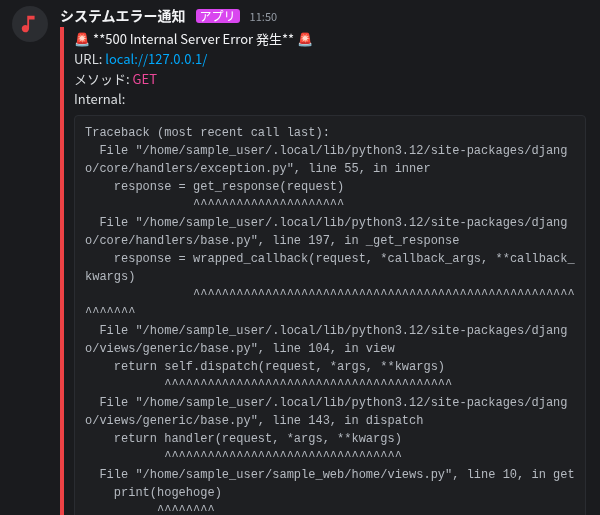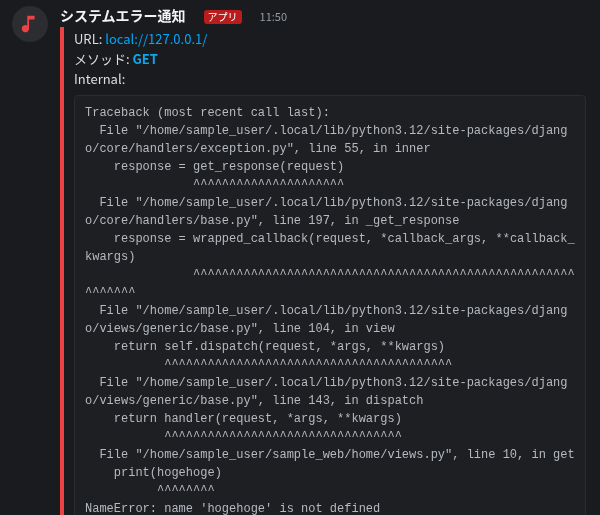--- a/index.html
+++ b/index.html
@@ -28,32 +28,32 @@
     margin-right: 12px;
     display: flex;
     align-items: center;
     justify-content: center;
   }
   .avatar svg { width: 22px; height: 22px; }
   .content { flex: 1; min-width: 0; }
   .header-line {
     display: flex;
     align-items: baseline;
-    gap: 18px;
+    gap: 10px;
     line-height: 18px;
   }
   .username {
     font-weight: 600;
     color: #f2f3f5;
     font-size: 14px;
   }
   .app-badge {
-    background: #b91c1c;
+    background: #d946ef;
     color: #fff;
-    font-size: 10px;
+    font-size: 12px;
     padding: 0 4px;
     border-radius: 3px;
     line-height: 14px;
     height: 14px;
     display: inline-flex;
     align-items: center;
   }
   .timestamp {
     color: #949ba4;
     font-size: 11px;
@@ -61,21 +61,21 @@
   }
   .embed {
     margin-top: 2px;
     border-left: 4px solid #ed4245;
     background: #1a1b1e;
     padding: 2px 0 2px 10px;
   }
   .embed-line { line-height: 20px; color:#dbdee1; }
   .embed-title { color:#f2f3f5; }
   .link { color: #00a8fc; }
-  .strong { font-weight: 700; color:#0ea5e9; }
+  .strong { font-weight: 400; color:#ec4899; }
   .codeblock {
     margin: 6px 2px 6px 0;
     background: #1e1f22;
     border: 1px solid #2a2c31;
     border-radius: 4px;
     padding: 8px 10px;
     font-family: Consolas, "Courier New", monospace;
     font-size: 12px;
     line-height: 18px;
     color: #b5bac1;
@@ -93,20 +93,23 @@
     </svg>
   </div>
   <div class="content">
     <div class="header-line">
       <span class="username">システムエラー通知</span>
       <span class="app-badge">アプリ</span>
       <span class="timestamp">11:50</span>
     </div>
 
     <div class="embed">
+      <div class="embed-line embed-title">
+        <span>🚨 **</span><span>500 Internal Server Error 発生</span><span>** 🚨</span>
+      </div>
       <div class="embed-line">
         <span>URL: </span><span class="link">local://127.0.0.1/</span>
       </div>
       <div class="embed-line">
         <span>メソッド: </span><span class="strong">GET</span>
       </div>
       <div class="embed-line">Internal:</div>
 
       <div class="codeblock">Traceback (most recent call last):
   File "/home/sample_user/.local/lib/python3.12/site-packages/django/core/handlers/exception.py", line 55, in inner

